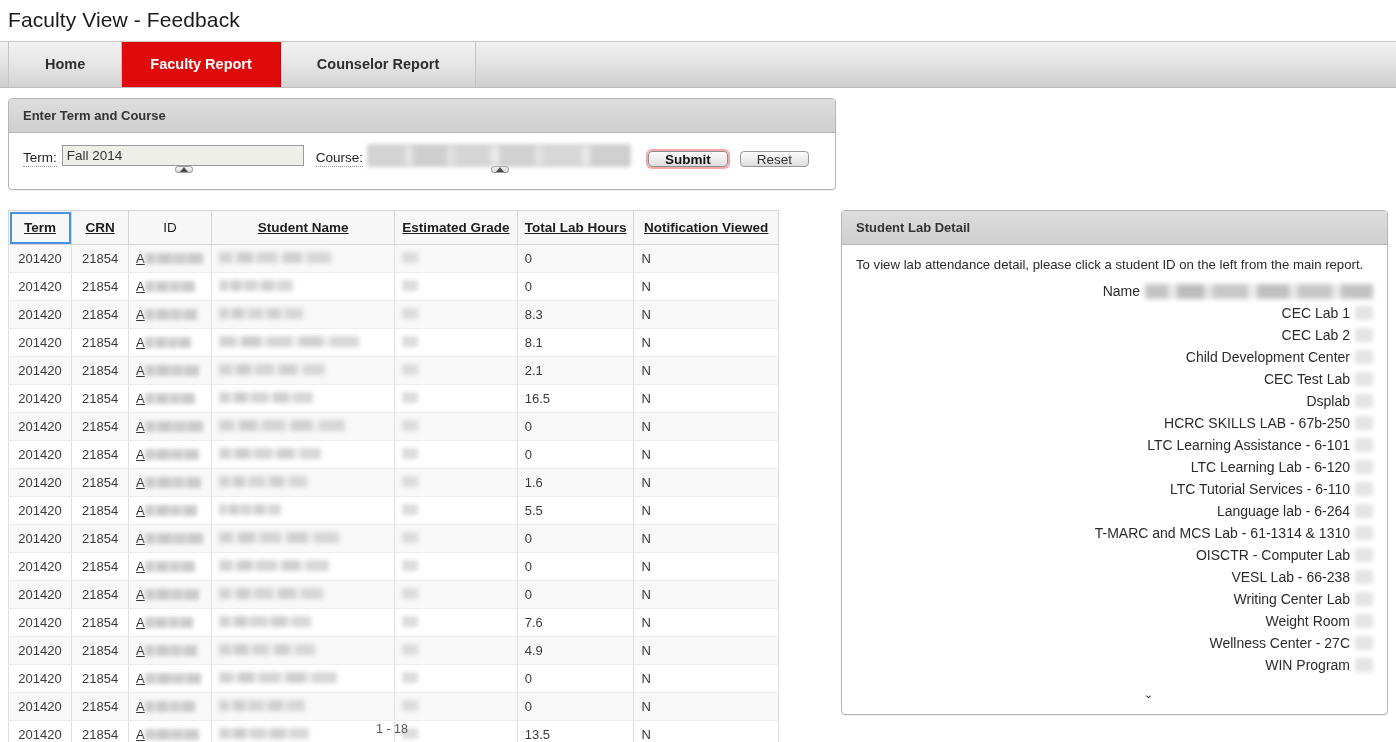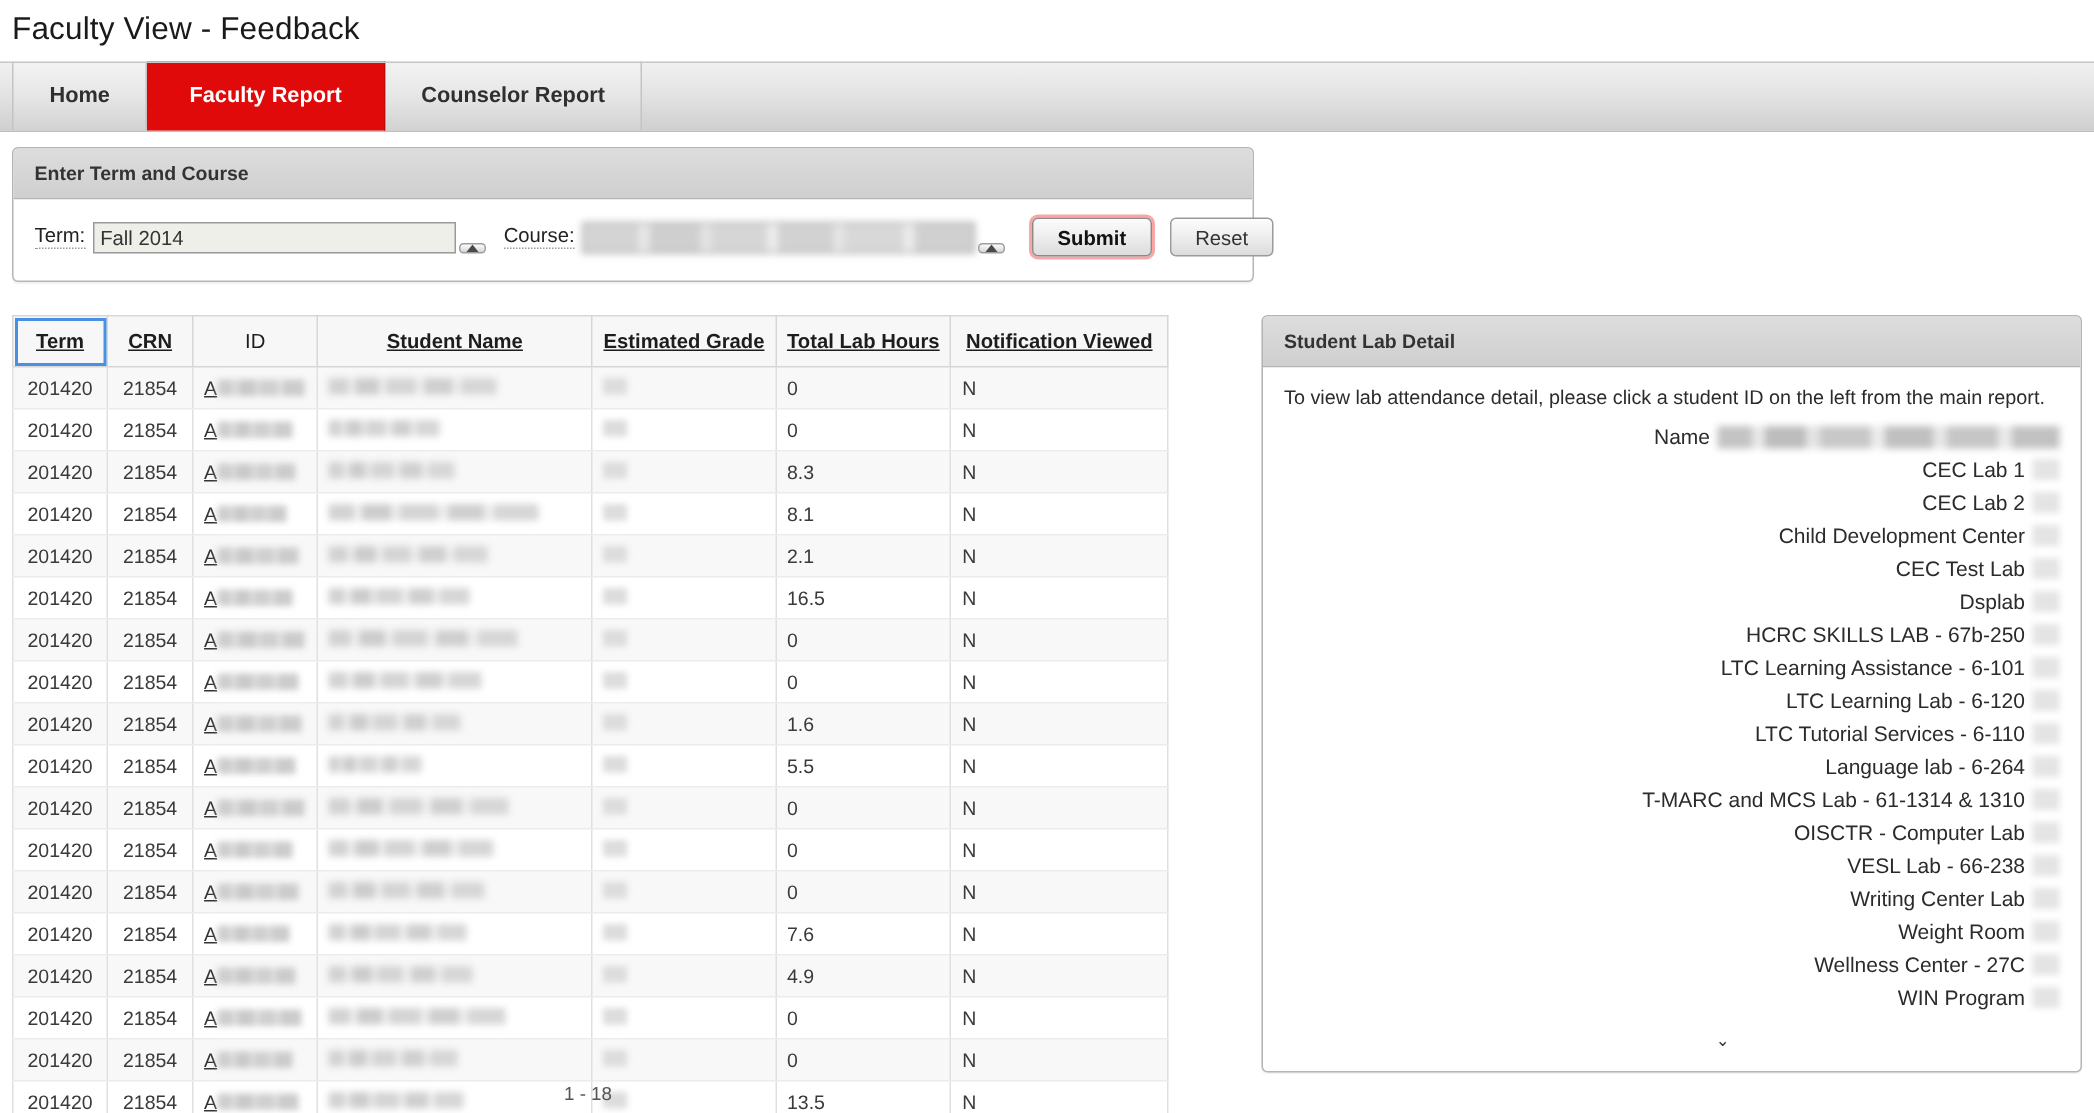--- a/index.html
+++ b/index.html
@@ -35,21 +35,21 @@
     content: "";
     position: absolute;
     left: 0; right: 0; top: 0;
     height: 1px;
     background: #c8c8c8;
   }
   .tab {
     display: flex;
     align-items: center;
     justify-content: center;
-    padding: 0 24px;
+    padding: 0 36px;
     font-size: 14.5px;
     color: #2f2f2f;
     font-weight: bold;
     border-right: 1px solid #c4c4c4;
     background: linear-gradient(to bottom, #f3f3f3 0%, #e6e6e6 50%, #d2d2d2 100%);
     cursor: pointer;
     min-width: 78px;
   }
   .tab:first-child { border-left: 1px solid #c4c4c4; }
   .tab.active {
@@ -86,21 +86,21 @@
   .form-row { display: flex; align-items: center; }
   .field-label {
     font-size: 13.5px;
     color: #222;
     margin-right: 5px;
     border-bottom: 1px dotted #999;
     padding-bottom: 1px;
     line-height: 1.1;
   }
 
-  .combo { display: flex; align-items: flex-end; }
+  .combo { display: flex; align-items: center; flex-direction: column; }
   .combo-input {
     height: 21px;
     border: 1px solid #9a9a9a;
     background: #efefea;
     font-size: 13.5px;
     color: #333;
     padding: 1px 4px;
     font-family: "Liberation Sans", sans-serif;
     outline: none;
   }
@@ -122,21 +122,21 @@
     cursor: pointer;
   }
   .caret-up {
     width: 0; height: 0;
     border-left: 4px solid transparent;
     border-right: 4px solid transparent;
     border-bottom: 5px solid #4a4a4a;
   }
 
   .btn {
-    height: 26px;
+    height: 16px;
     padding: 0 16px;
     border: 1px solid #9a9a9a;
     border-radius: 4px;
     background: linear-gradient(to bottom, #fcfcfc 0%, #eeeeee 48%, #dcdcdc 100%);
     font-size: 13.5px;
     color: #333;
     cursor: pointer;
     font-family: "Liberation Sans", sans-serif;
   }
   .btn-submit {

